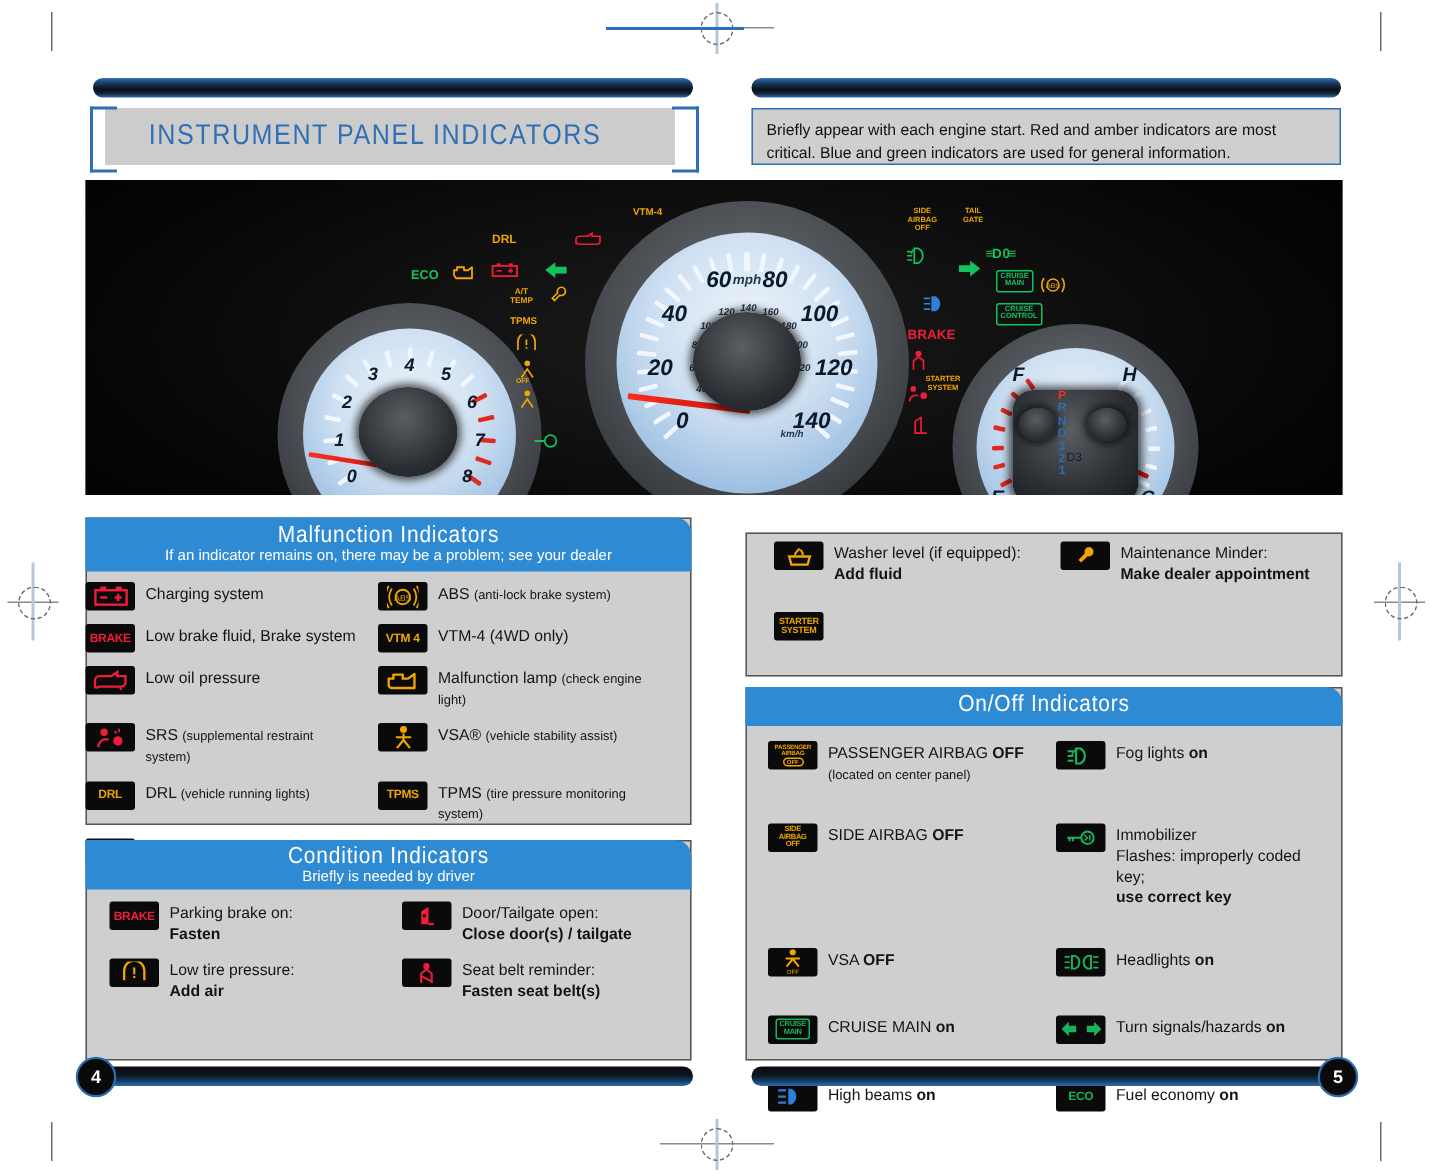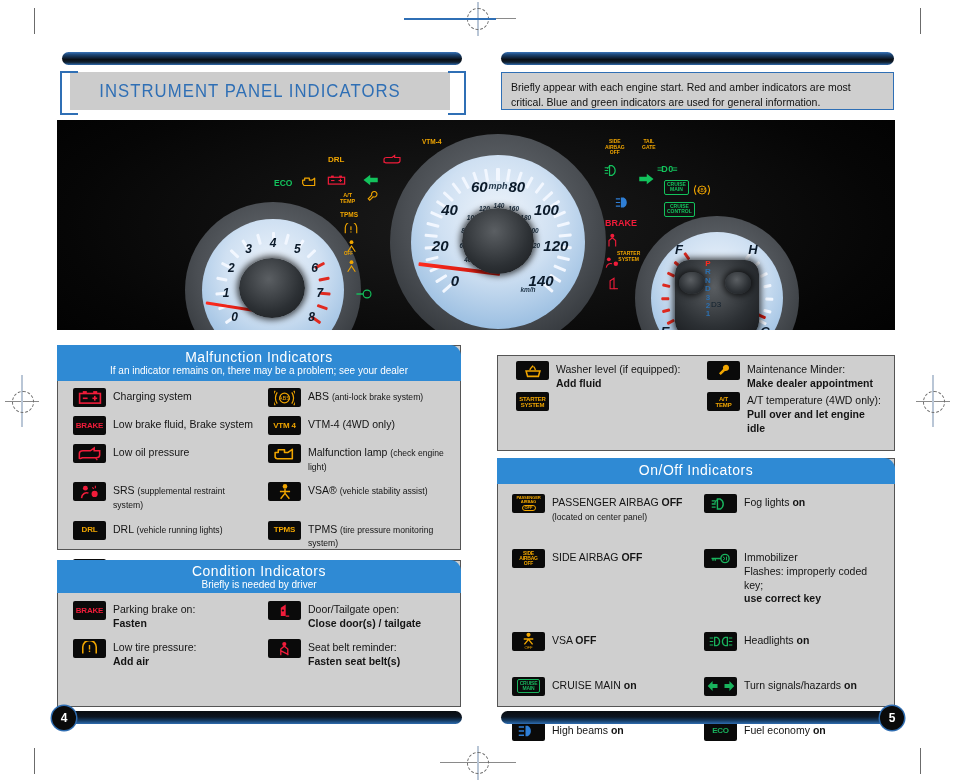--- a/index.html
+++ b/index.html
@@ -346,21 +346,21 @@
       <path d="M9 18h6" stroke="#f01c3a" stroke-width="1.7"></path>
   </svg>
   <div class="tell t-amb" style="left:560px;top:131px;font-size:5px;line-height:1.15;">STARTER<br>SYSTEM</div>
 </div>
 
 <div class="panel" style="left:57px;top:345px;width:404px;height:205px;"></div>
 <div class="secthead" style="left:57px;top:345px;width:404px;height:36px;padding-top:3px;">
   <div class="h1">Malfunction Indicators</div>
   <div class="h2">If an indicator remains on, there may be a problem; see your dealer</div>
 </div>
-<div class="grid2" id="mal-list" style="left:73px;top:388px;width:376px;row-gap:9px;">
+<div class="grid2" id="mal-list" style="left:57px;top:388px;width:376px;row-gap:9px;">
     <div class="row">
       <div class="ico red">
         <svg viewBox="0 0 30 18" style="width:24px;height:15px">
           <rect x="2" y="4" width="26" height="12" fill="none" stroke="#f01c3a" stroke-width="2"></rect>
           <rect x="6" y="1" width="5" height="3" fill="#f01c3a"></rect>
           <rect x="19" y="1" width="5" height="3" fill="#f01c3a"></rect>
           <rect x="6" y="9" width="6" height="2" fill="#f01c3a"></rect>
           <rect x="18" y="9" width="6" height="2" fill="#f01c3a"></rect>
           <rect x="20" y="7" width="2" height="6" fill="#f01c3a"></rect>
         </svg>
@@ -483,21 +483,21 @@
         <svg viewBox="0 0 20 22" style="width:14px;height:16px">
           <circle cx="9" cy="4" r="3" fill="#f01c3a"></circle>
           <path d="M4 20V11l5-4 5 4v9M3 13l12 6" fill="none" stroke="#f01c3a" stroke-width="1.9"></path>
         </svg>
       </div>
       <div class="lbl">Seat belt reminder:<br><b>Fasten seat belt(s)</b></div>
     </div>
   </div>
 
 <div class="panel" style="left:497px;top:355px;width:398px;height:96px;"></div>
-<div class="grid2" id="svc-list" style="left:516px;top:361px;width:368px;row-gap:2px;">
+<div class="grid2" id="svc-list" style="left:516px;top:361px;width:368px;row-gap:18px;">
     <div class="row">
       <div class="ico amber">
         <svg viewBox="0 0 26 18" style="width:20px;height:14px">
           <path d="M4 9h18l-2 7H6z" fill="none" stroke="#f0a500" stroke-width="2"></path>
           <path d="M9 8c0-3 3-4 4-6M16 8c0-3-2-4-2-5" stroke="#f0a500" stroke-width="1.8"></path>
         </svg>
       </div>
       <div class="lbl">Washer level (if equipped):<br><b>Add fluid</b></div>
     </div>
     <div class="row">
@@ -505,26 +505,20 @@
         <svg viewBox="0 0 18 22" style="width:12px;height:16px">
           <path d="M12 1.5a4.8 4.8 0 00-4.3 6.6L1.5 14.5l2.6 2.6 6.3-6.2A4.8 4.8 0 1012 1.5z" fill="#f0a500"></path>
         </svg>
       </div>
       <div class="lbl">Maintenance Minder:<br><b>Make dealer appointment</b></div>
     </div>
     <div class="row">
       <div class="ico amber">
         <div class="txt t2">STARTER<br>SYSTEM</div>
       </div>
-    </div>
-    <div class="row">
-      <div class="ico amber">
-        <div class="txt t2">A/T<br>TEMP</div>
-      </div>
-      <div class="lbl">A/T temperature (4WD only):<br><b>Pull over and let engine idle</b></div>
     </div>
   </div>
 
 <div class="panel" style="left:497px;top:458px;width:398px;height:249px;"></div>
 <div class="secthead" style="left:497px;top:458px;width:398px;height:26px;padding-top:3px;">
   <div class="h1">On/Off Indicators</div>
 </div>
 <div class="grid2" id="onoff-list" style="left:512px;top:494px;width:370px;row-gap:26px;">
     <div class="row">
       <div class="ico amber">

